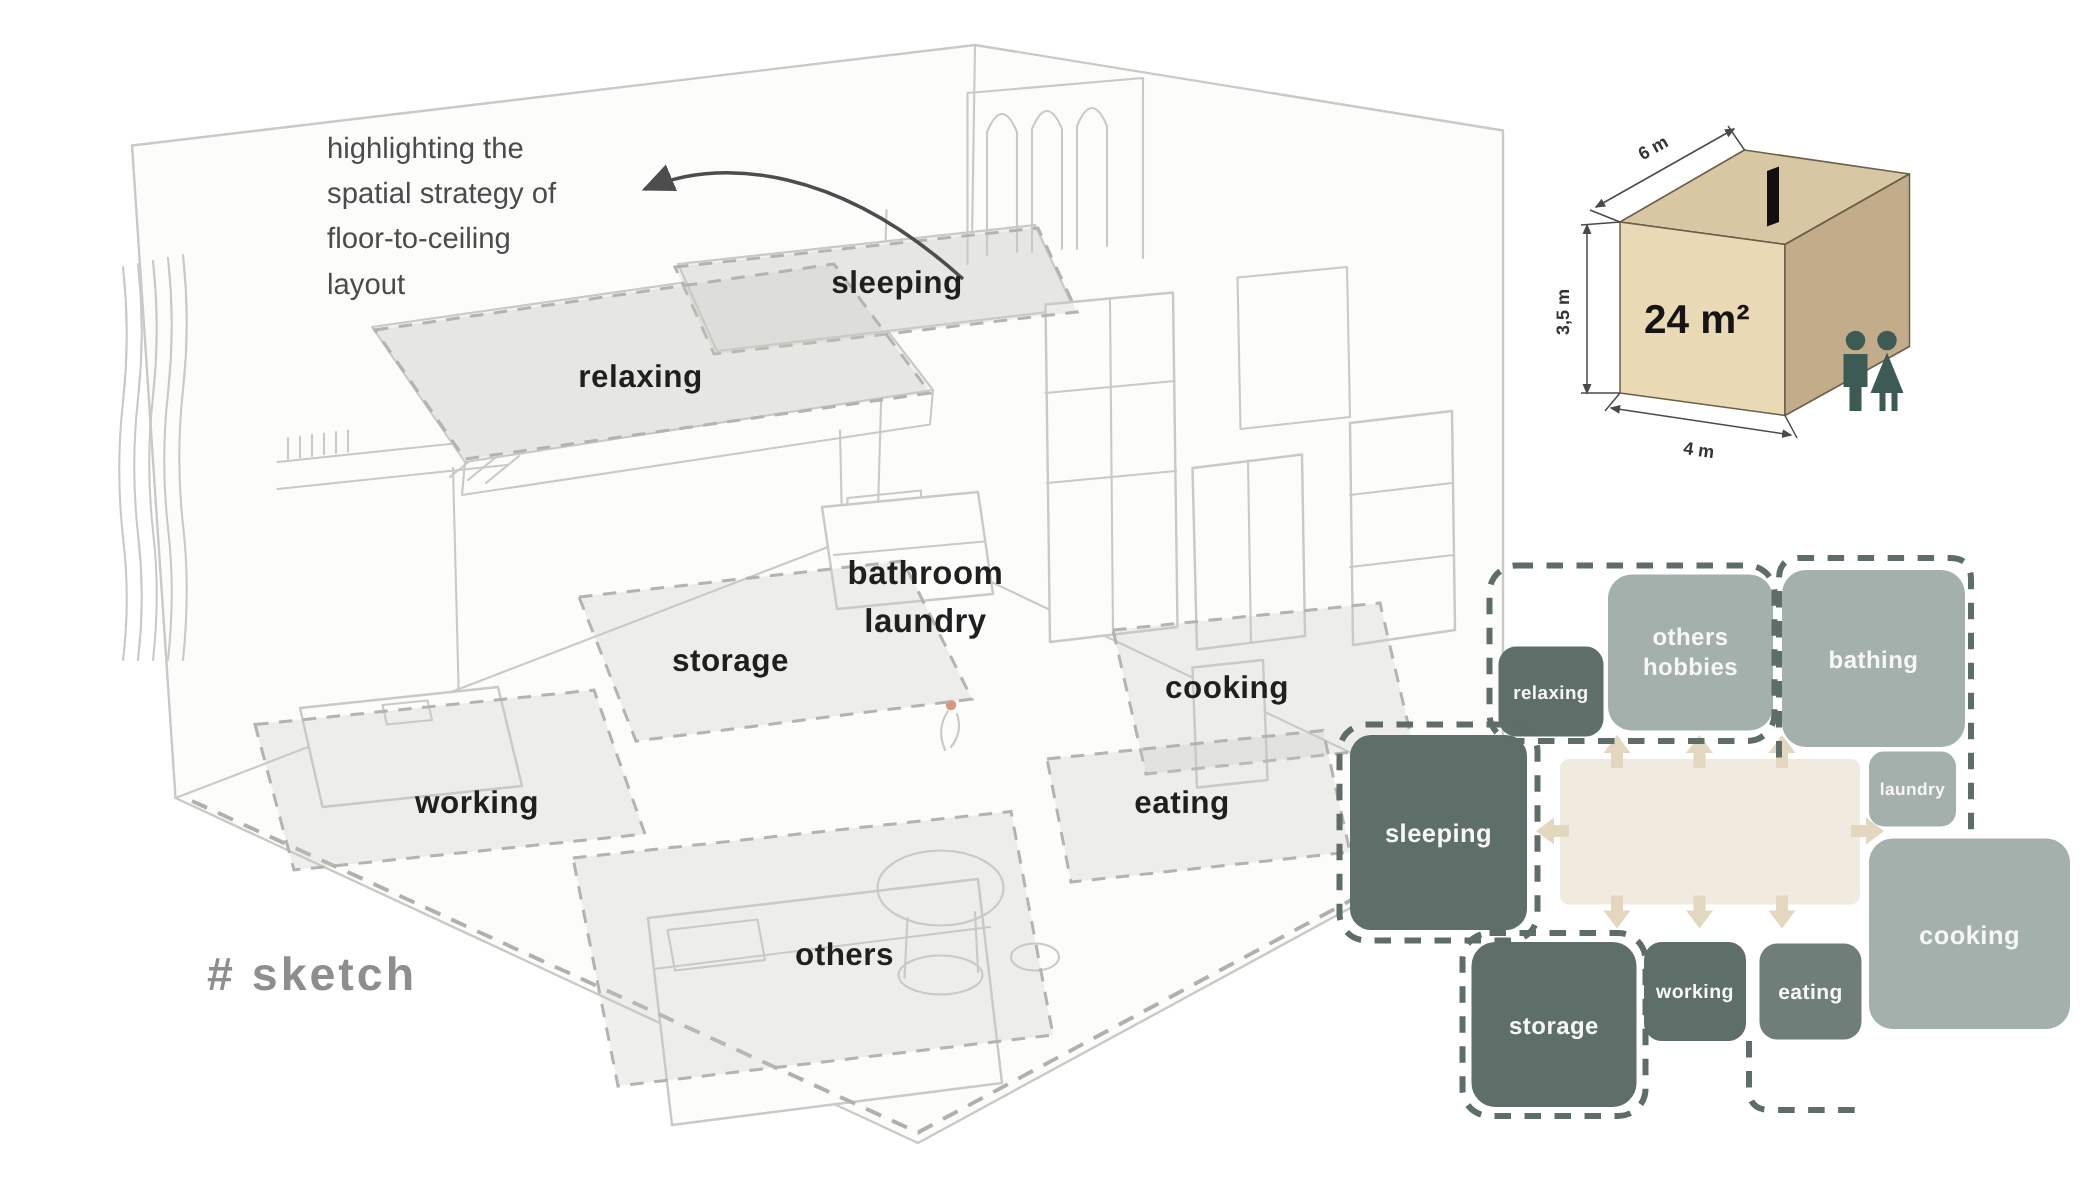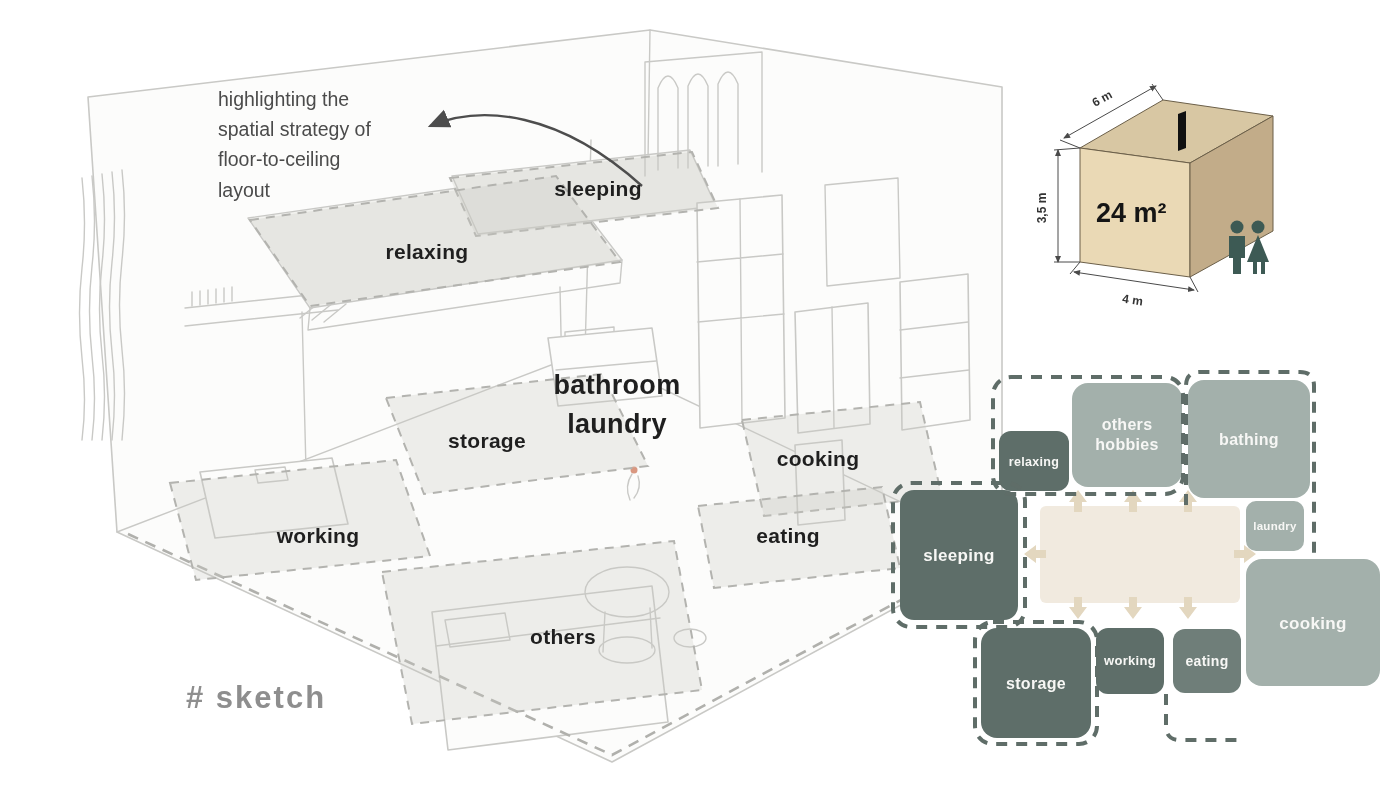--- a/index.html
+++ b/index.html
@@ -14,28 +14,28 @@
   .skw{stroke:var(--sketch_line);fill:#fcfcfb;stroke-width:1.6;stroke-linejoin:round;}
   .zone{fill:rgba(203,203,197,0.30);stroke:#b3b3af;stroke-width:2;stroke-dasharray:9 7;}
   .zedge{stroke:#b0b0ac;stroke-width:2.6;stroke-dasharray:11 8;fill:none;}
   .ann-arrow{stroke:#4d4d4d;stroke-width:2.4;fill:none;}
   
   .zlabel{
     position:absolute;transform:translateX(-50%);white-space:nowrap;
     font-size:21px;font-weight:600;color:var(--label);letter-spacing:.3px;
   }
   .zlabel-stack{position:absolute;transform:translateX(-50%);text-align:center;
-    font-size:27px;font-weight:600;color:var(--label);line-height:1.45;letter-spacing:.3px;}
+    font-size:22px;font-weight:600;color:var(--label);line-height:1.45;letter-spacing:.3px;}
   .annotation{
     position:absolute;left:218px;top:84px;width:178px;
     font-size:19.5px;font-weight:400;color:#4b4b4b;line-height:1.55;
   }
   .hashtag{
-    position:absolute;left:138px;top:680px;
-    font-size:31px;font-weight:600;color:var(--muted);letter-spacing:2px;margin-left:48px;
+    position:absolute;left:138px;top:632px;
+    font-size:31px;font-weight:600;color:var(--muted);letter-spacing:2px;
   }
   
   .face{stroke:#6b5f49;stroke-width:1;stroke-linejoin:round;}
   .f-front{fill:var(--box_front);}
   .f-top{fill:var(--box_top);}
   .f-side{fill:var(--box_side);}
   .dim{stroke:#4a4a4a;stroke-width:1;fill:none;}
   .dimtxt{fill:#333;font-size:12px;font-weight:600;}
   .areatxt{fill:#151515;font-size:27px;font-weight:700;}
   .people{fill:var(--people);}

